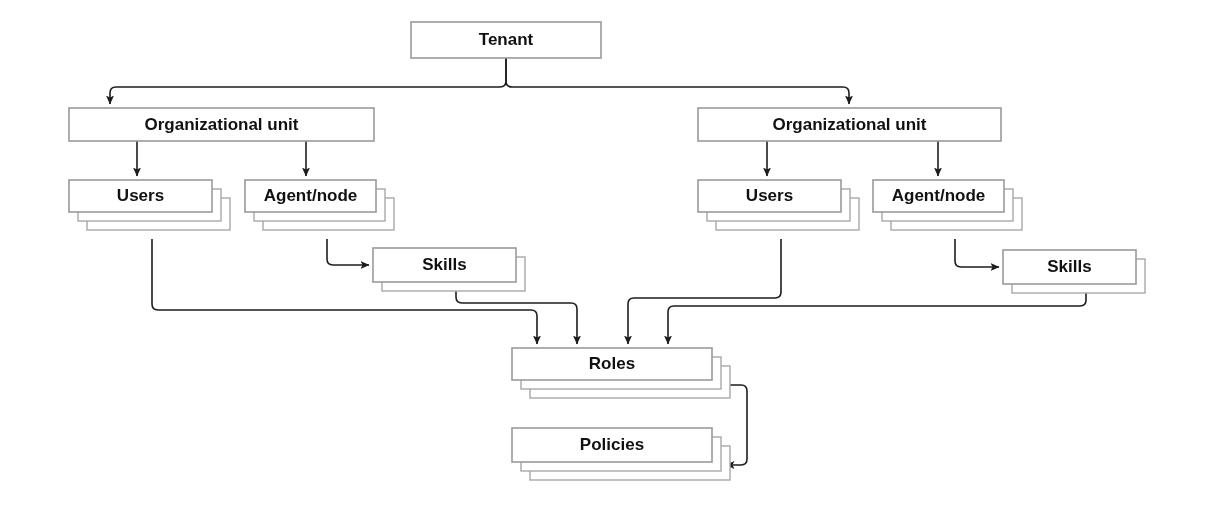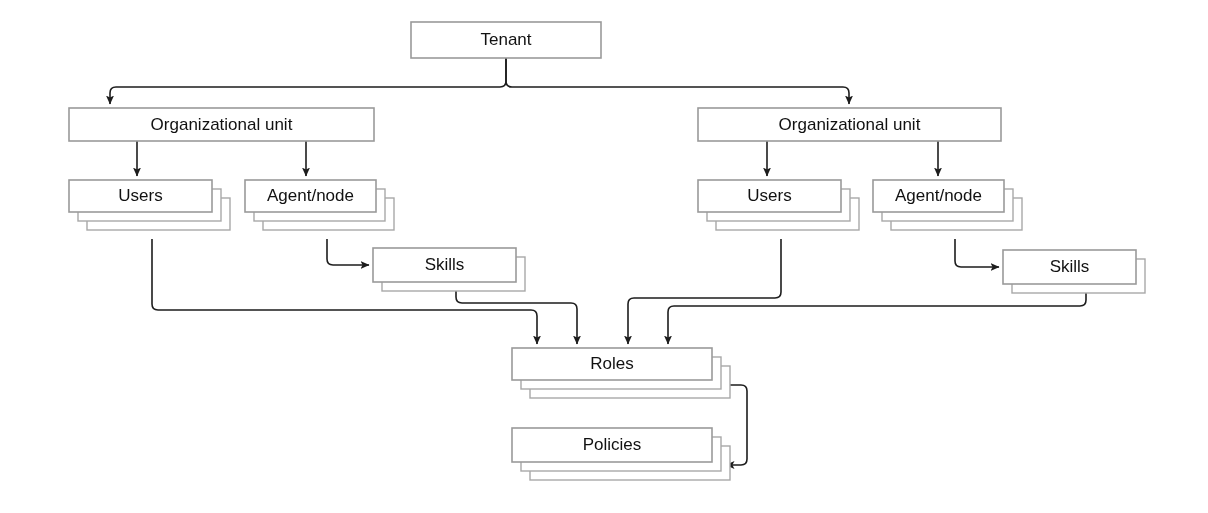--- a/index.html
+++ b/index.html
@@ -11,20 +11,21 @@
   body {
     width: 1208px;
     height: 513px;
     overflow: hidden;
     font-family: "Liberation Sans", sans-serif;
   }
   #diagram-root {
     position: relative;
     width: 1067px;
     height: 513px;
+    font-weight: bold;
   }
   svg#diagram {
     display: block;
     width: 1208px;
     height: 513px;
   }
   .node-rect {
     fill: #ffffff;
     stroke: #9a9a9a;
     stroke-width: 1.6;

